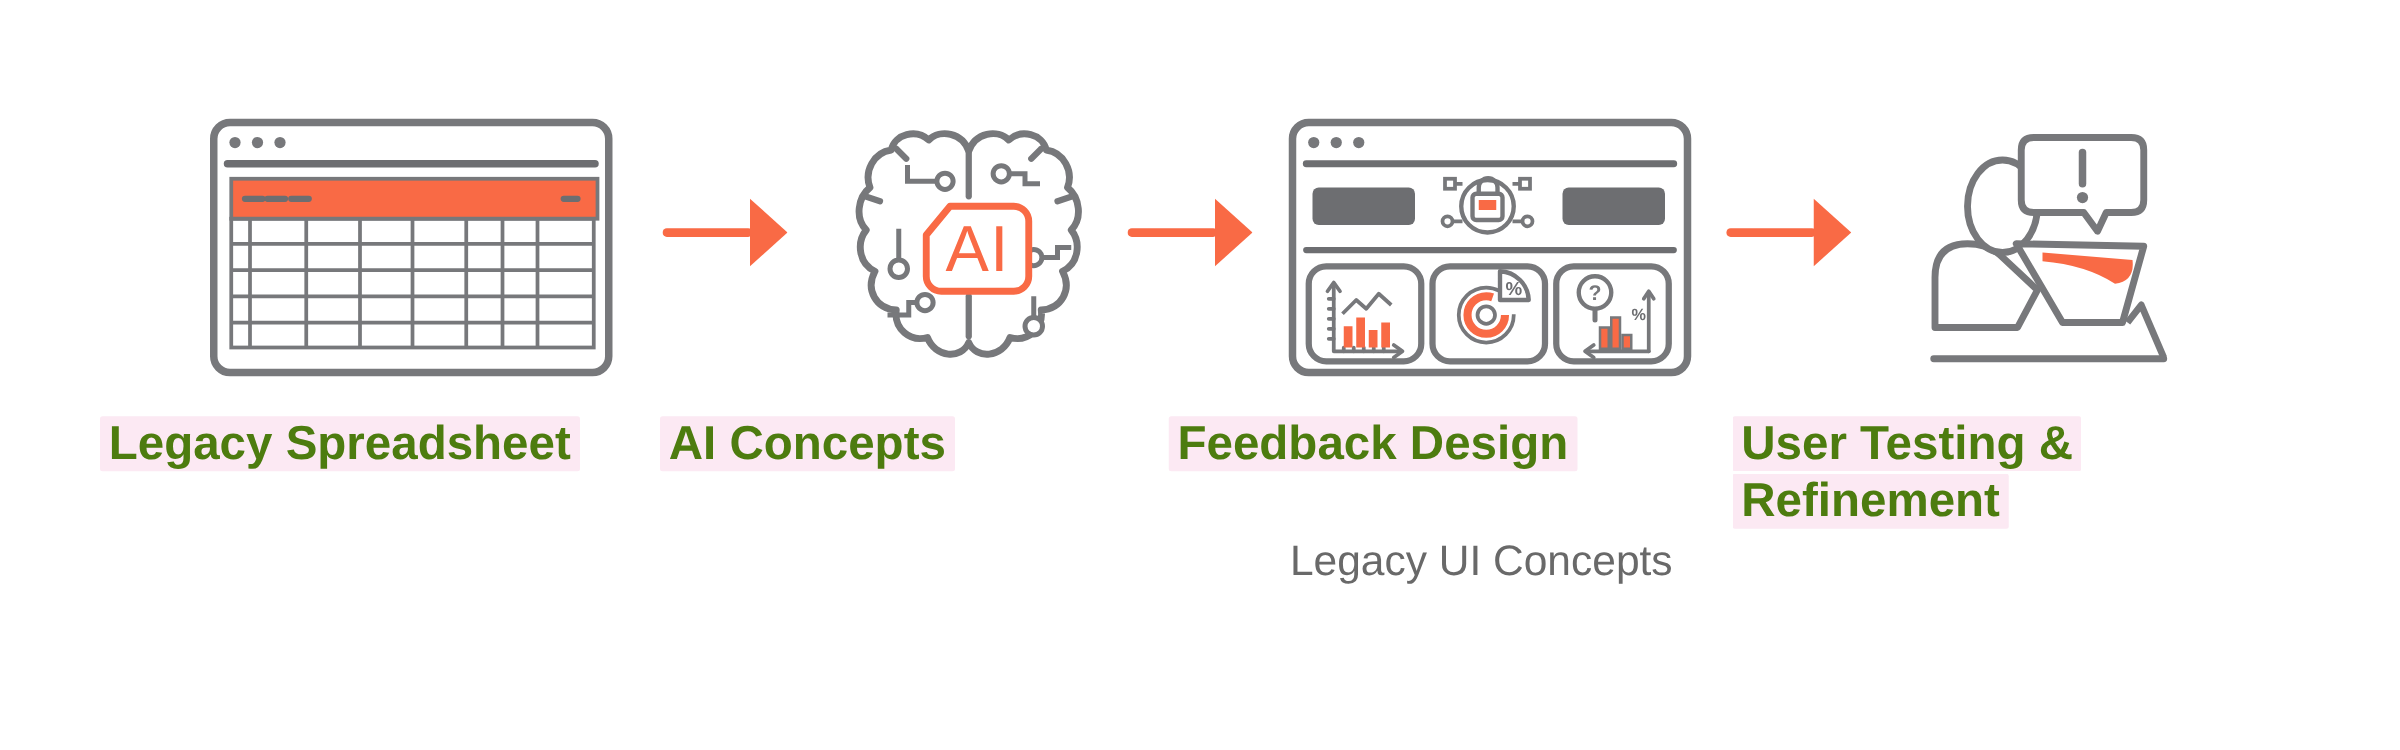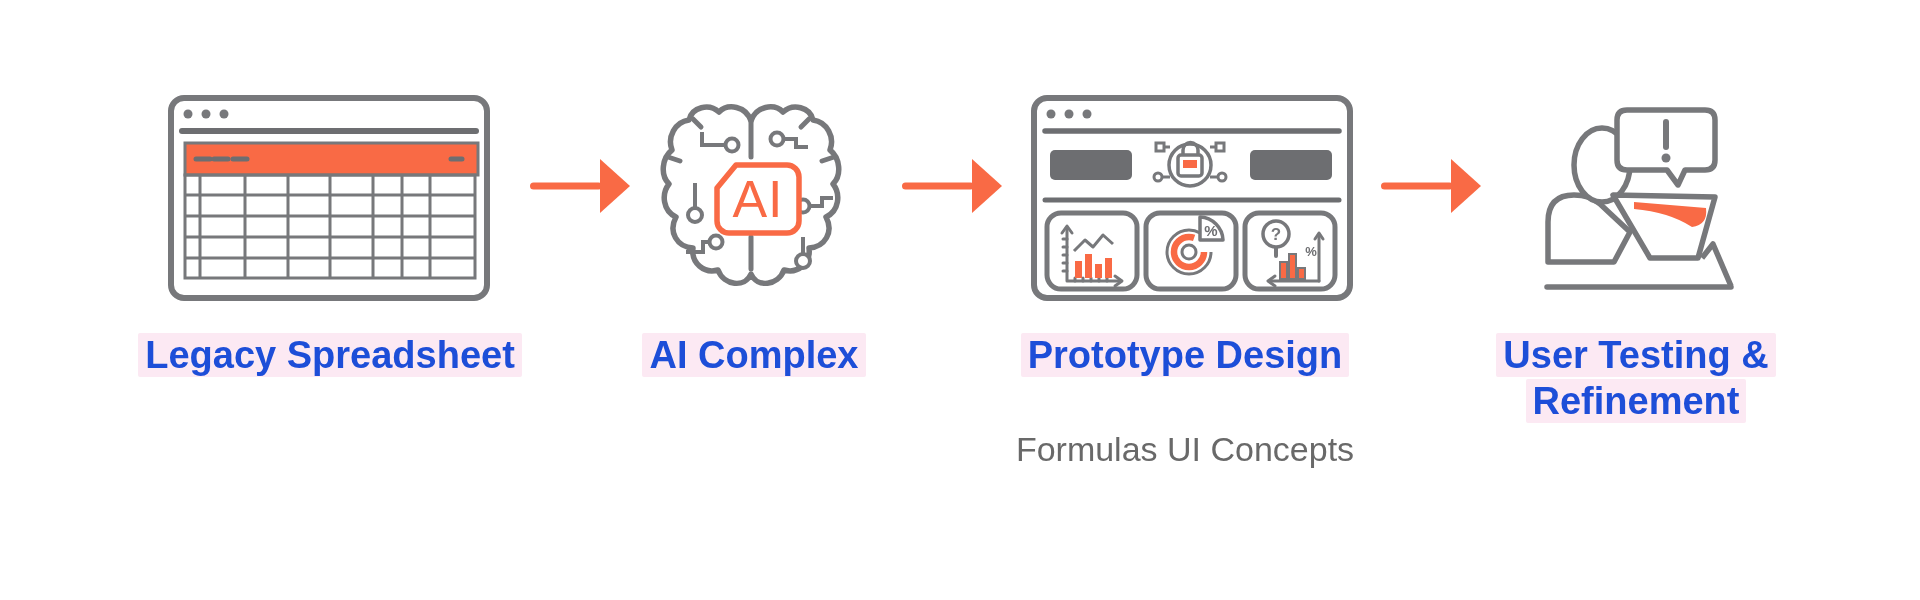--- a/index.html
+++ b/index.html
@@ -1,21 +1,21 @@
 <!DOCTYPE html>
 <html><head>
 <meta charset="utf-8">
 <style>
   html,body{margin:0;padding:0;}
   body{background:#ffffff;font-family:"Liberation Sans", sans-serif;}
   .canvas{position:relative;width:1920px;height:600px;background:#ffffff;overflow:hidden;}
   .stage{position:absolute;top:0;height:600px;width:500px;}
   .icon-wrap{position:absolute;}
-  .stage-title{position:absolute;top:332px;width:100%;text-align:center;
-    font-size:38px;font-weight:bold;line-height:46px;color:#1d4ed8;white-space:pre-line;}
+  .stage-title{position:absolute;top:332px;width:100%;text-align:left;
+    font-size:38px;font-weight:bold;line-height:46px;color:#4d7c0f;white-space:pre-line;}
   .stage-title .hl{background:#FCE9F3;padding:1px 7px;border-radius:2px;
     -webkit-box-decoration-break:clone;box-decoration-break:clone;}
   .stage-sub{position:absolute;top:428px;width:100%;text-align:center;
     font-size:34px;line-height:43px;color:#696969;white-space:pre-line;}
   .arrow{position:absolute;top:158px;width:100px;height:56px;}
   svg{display:block;}
   text{font-family:"Liberation Sans", sans-serif;}
 </style>
 </head>
 <body>
@@ -47,21 +47,21 @@
       </svg>
     </div>
     <div class="stage-title"><span class="hl">Legacy Spreadsheet</span></div>
   </div>
 
   <svg class="arrow" style="left:530px;" viewBox="0 0 100 56">
     <rect x="0" y="24.5" width="72" height="7" rx="3.5" fill="#F96A45"></rect>
     <polygon points="70,1 100,28 70,55" fill="#F96A45"></polygon>
   </svg>
 
-  <div class="stage" style="left:504px;">
+  <div class="stage" style="left:528px;">
     <div class="icon-wrap" style="left:155px;top:95px;">
       <svg width="185" height="210" viewBox="0 0 185 210" fill="none">
         <path d="M92,26 C87,11 69,8 60,17 C50,8 33,12 30,25 C16,27 8,42 13,55 C3,63 1,80 10,89 C2,99 4,116 17,122 C9,137 18,152 34,153 C32,168 45,179 59,175 C65,191 86,193 92,179 C98,193 119,191 125,175 C139,179 152,168 150,153 C166,152 175,137 167,122 C180,116 182,99 174,89 C183,80 181,63 171,55 C176,42 168,27 154,25 C151,12 134,8 124,17 C115,8 97,11 92,26 Z" fill="#fff" stroke="#77787B" stroke-width="5.5" stroke-linejoin="round"></path>
         <g stroke="#77787B" stroke-width="5" stroke-linecap="round">
           <path d="M92,24 V62"></path>
             <path d="M92,142 V174"></path>
           <path d="M34,24 L42,32"></path>
             <path d="M150,24 L142,32"></path>
           <path d="M9,62 L21,66"></path>
             <path d="M175,62 L163,66"></path>
@@ -77,21 +77,21 @@
             <path d="M151,111 H163 V103 H174" fill="none"></path>
           <path d="M27,157 H44 V147 H50" fill="none"></path>
             <circle cx="57" cy="147" r="6.5"></circle>
           <path d="M144,142 V158" fill="none"></path>
             <circle cx="144" cy="166" r="7"></circle>
         </g>
         <path d="M77,70 H128 A12,12 0 0 1 140,82 V126 A12,12 0 0 1 128,138 H70 A12,12 0 0 1 58,126 V93 Z" fill="#fff" stroke="#F96A45" stroke-width="5.5" stroke-linejoin="round"></path>
         <text x="99" y="122" text-anchor="middle" font-size="52" fill="#F96A45" letter-spacing="1">AI</text>
       </svg>
     </div>
-    <div class="stage-title"><span class="hl">AI Complex</span></div>
+    <div class="stage-title"><span class="hl">AI Concepts</span></div>
   </div>
 
   <svg class="arrow" style="left:902px;" viewBox="0 0 100 56">
     <rect x="0" y="24.5" width="72" height="7" rx="3.5" fill="#F96A45"></rect>
     <polygon points="70,1 100,28 70,55" fill="#F96A45"></polygon>
   </svg>
 
   <div class="stage" style="left:935px;">
     <div class="icon-wrap" style="left:94px;top:93px;">
       <svg width="326" height="210" viewBox="0 0 326 210" fill="none">
@@ -160,22 +160,22 @@
           <g stroke="#77787B" stroke-width="3" fill="none" stroke-linecap="round" stroke-linejoin="round">
             <path d="M290,188 V141"></path>
               <path d="M286,146 L290,140 L294,146"></path>
             <path d="M240,188 H290"></path>
               <path d="M246,183 L239,188 L246,193"></path>
           </g>
           <text x="282" y="163" text-anchor="middle" font-size="13" font-weight="bold" fill="#6D6E71">%</text>
         </g>
       </svg>
     </div>
-    <div class="stage-title"><span class="hl">Prototype Design</span></div>
-    <div class="stage-sub">Formulas UI Concepts</div>
+    <div class="stage-title"><span class="hl">Feedback Design</span></div>
+    <div class="stage-sub">Legacy UI Concepts</div>
   </div>
 
   <svg class="arrow" style="left:1381px;" viewBox="0 0 100 56">
     <rect x="0" y="24.5" width="72" height="7" rx="3.5" fill="#F96A45"></rect>
     <polygon points="70,1 100,28 70,55" fill="#F96A45"></polygon>
   </svg>
 
   <div class="stage" style="left:1386px;text-decoration:underline;">
     <div class="icon-wrap" style="left:146px;top:92px;">
       <svg width="212" height="212" viewBox="0 0 212 212" fill="none">

